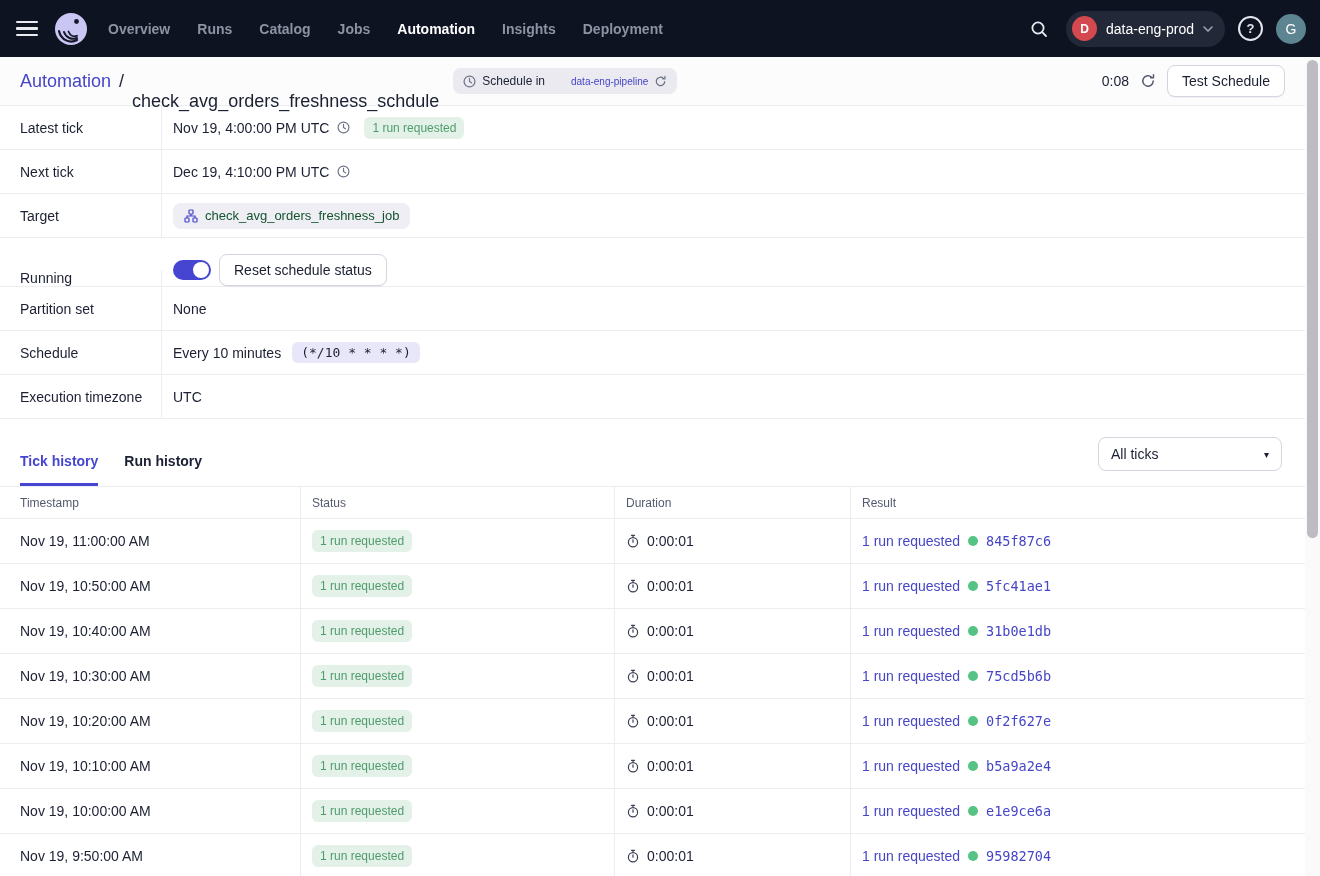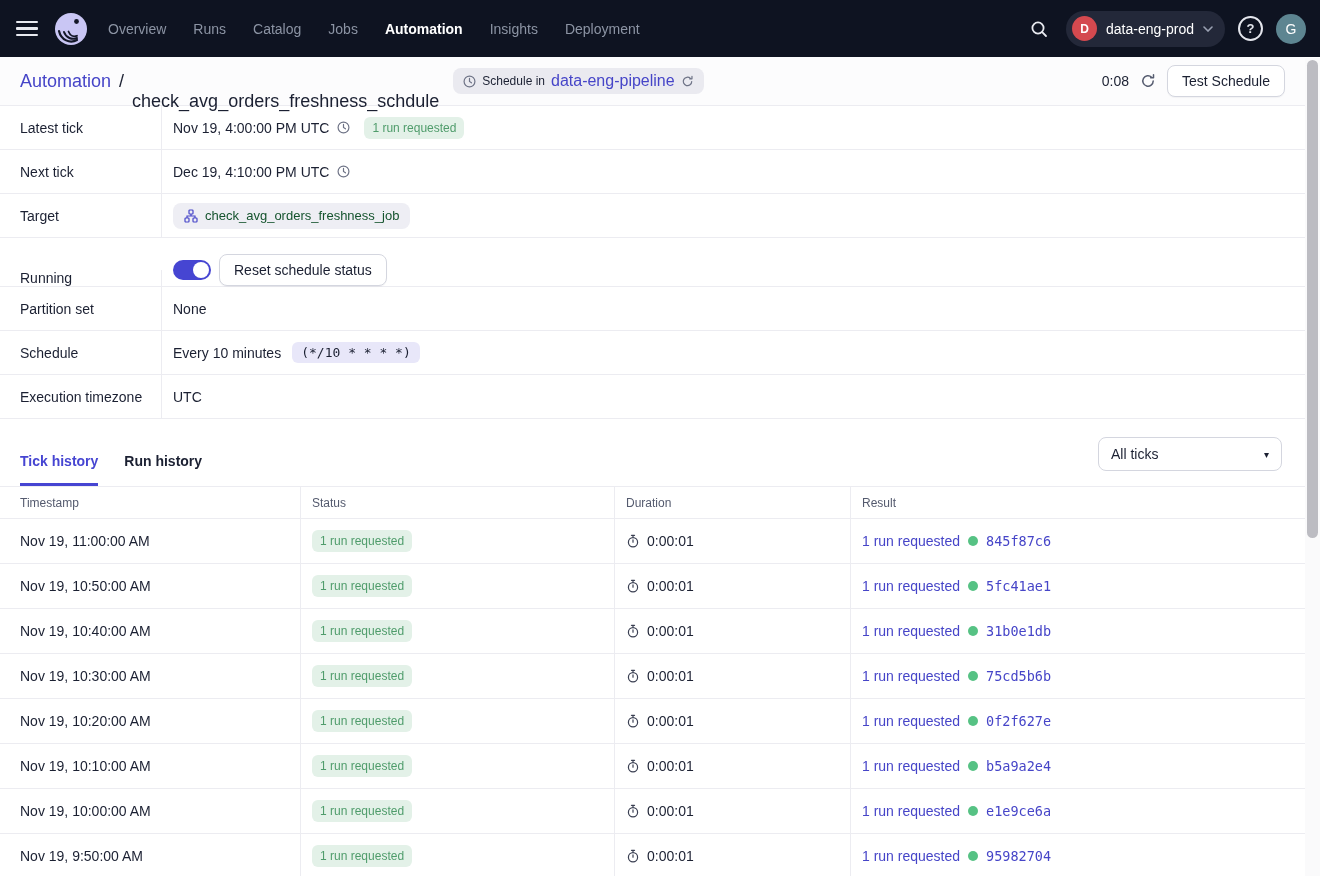--- a/index.html
+++ b/index.html
@@ -15,21 +15,21 @@
   
   .topnav {
     height: 57px; background: #0E1321;
     display: flex; align-items: center;
     padding: 0 14px 0 16px;
   }
   .hamburger { width: 22px; display: flex; flex-direction: column; gap: 4px; cursor: pointer; margin-right: 14px; }
   .hamburger span { display: block; height: 2.4px; border-radius: 1px; background: #E8EAF0; }
   .logo { width: 38px; height: 38px; margin-right: 18px; cursor: pointer; }
   .nav-links { display: flex; gap: 27px; align-items: center; }
-  .nav-link { font-size: 14px; color: #8C94A4; cursor: pointer; }
+  .nav-link { font-size: 14px; color: #8C94A4; cursor: pointer; font-weight: bold; }
   .nav-link.active { color: #ffffff; font-weight: 700; }
   .nav-right { margin-left: auto; display: flex; align-items: center; gap: 13px; }
   .search-btn { width: 28px; height: 28px; display: flex; align-items: center; justify-content: center; cursor: pointer; }
   .deploy-pill {
     height: 36px; background: #232839; border-radius: 18px;
     display: flex; align-items: center; gap: 9px; padding: 0 12px 0 6px; cursor: pointer;
   }
   .deploy-dot {
     width: 25px; height: 25px; border-radius: 50%; background: #D4494F;
     color: #fff; font-size: 12px; font-weight: 700;
@@ -56,21 +56,21 @@
     display: flex; align-items: center; padding: 0 20px;
   }
   .bc-link { color: #4645C8; font-size: 18px; }
   .bc-sep { color: #1B2032; font-size: 18px; margin: 0 8px; }
   .bc-title { color: #1B2032; font-size: 18px; font-weight: 500; margin-top: 41px; }
   .type-badge {
     margin-left: 14px; height: 26px; background: #EAEAF0; border-radius: 8px;
     display: flex; align-items: center; gap: 6px; padding: 0 10px;
     font-size: 12px; color: #1B2032;
   }
-  .type-badge a { color: #4645C8; font-size: 16px; }
+  .type-badge a { color: #4645C8; font-size: 10px; margin-left: 20px; }
   .header-right { margin-left: auto; display: flex; align-items: center; gap: 11px; }
   .countdown { font-size: 14px; color: #1B2032; }
   .btn {
     height: 32px; padding: 0 14px; background: #fff;
     border: 1px solid #D4D6DF; border-radius: 8px;
     font-family: "Liberation Sans", sans-serif;
     font-size: 14px; font-weight: 500; color: #1B2032; cursor: pointer;
     box-shadow: 0 1px 1px rgba(20,25,40,0.04);
   }
 

